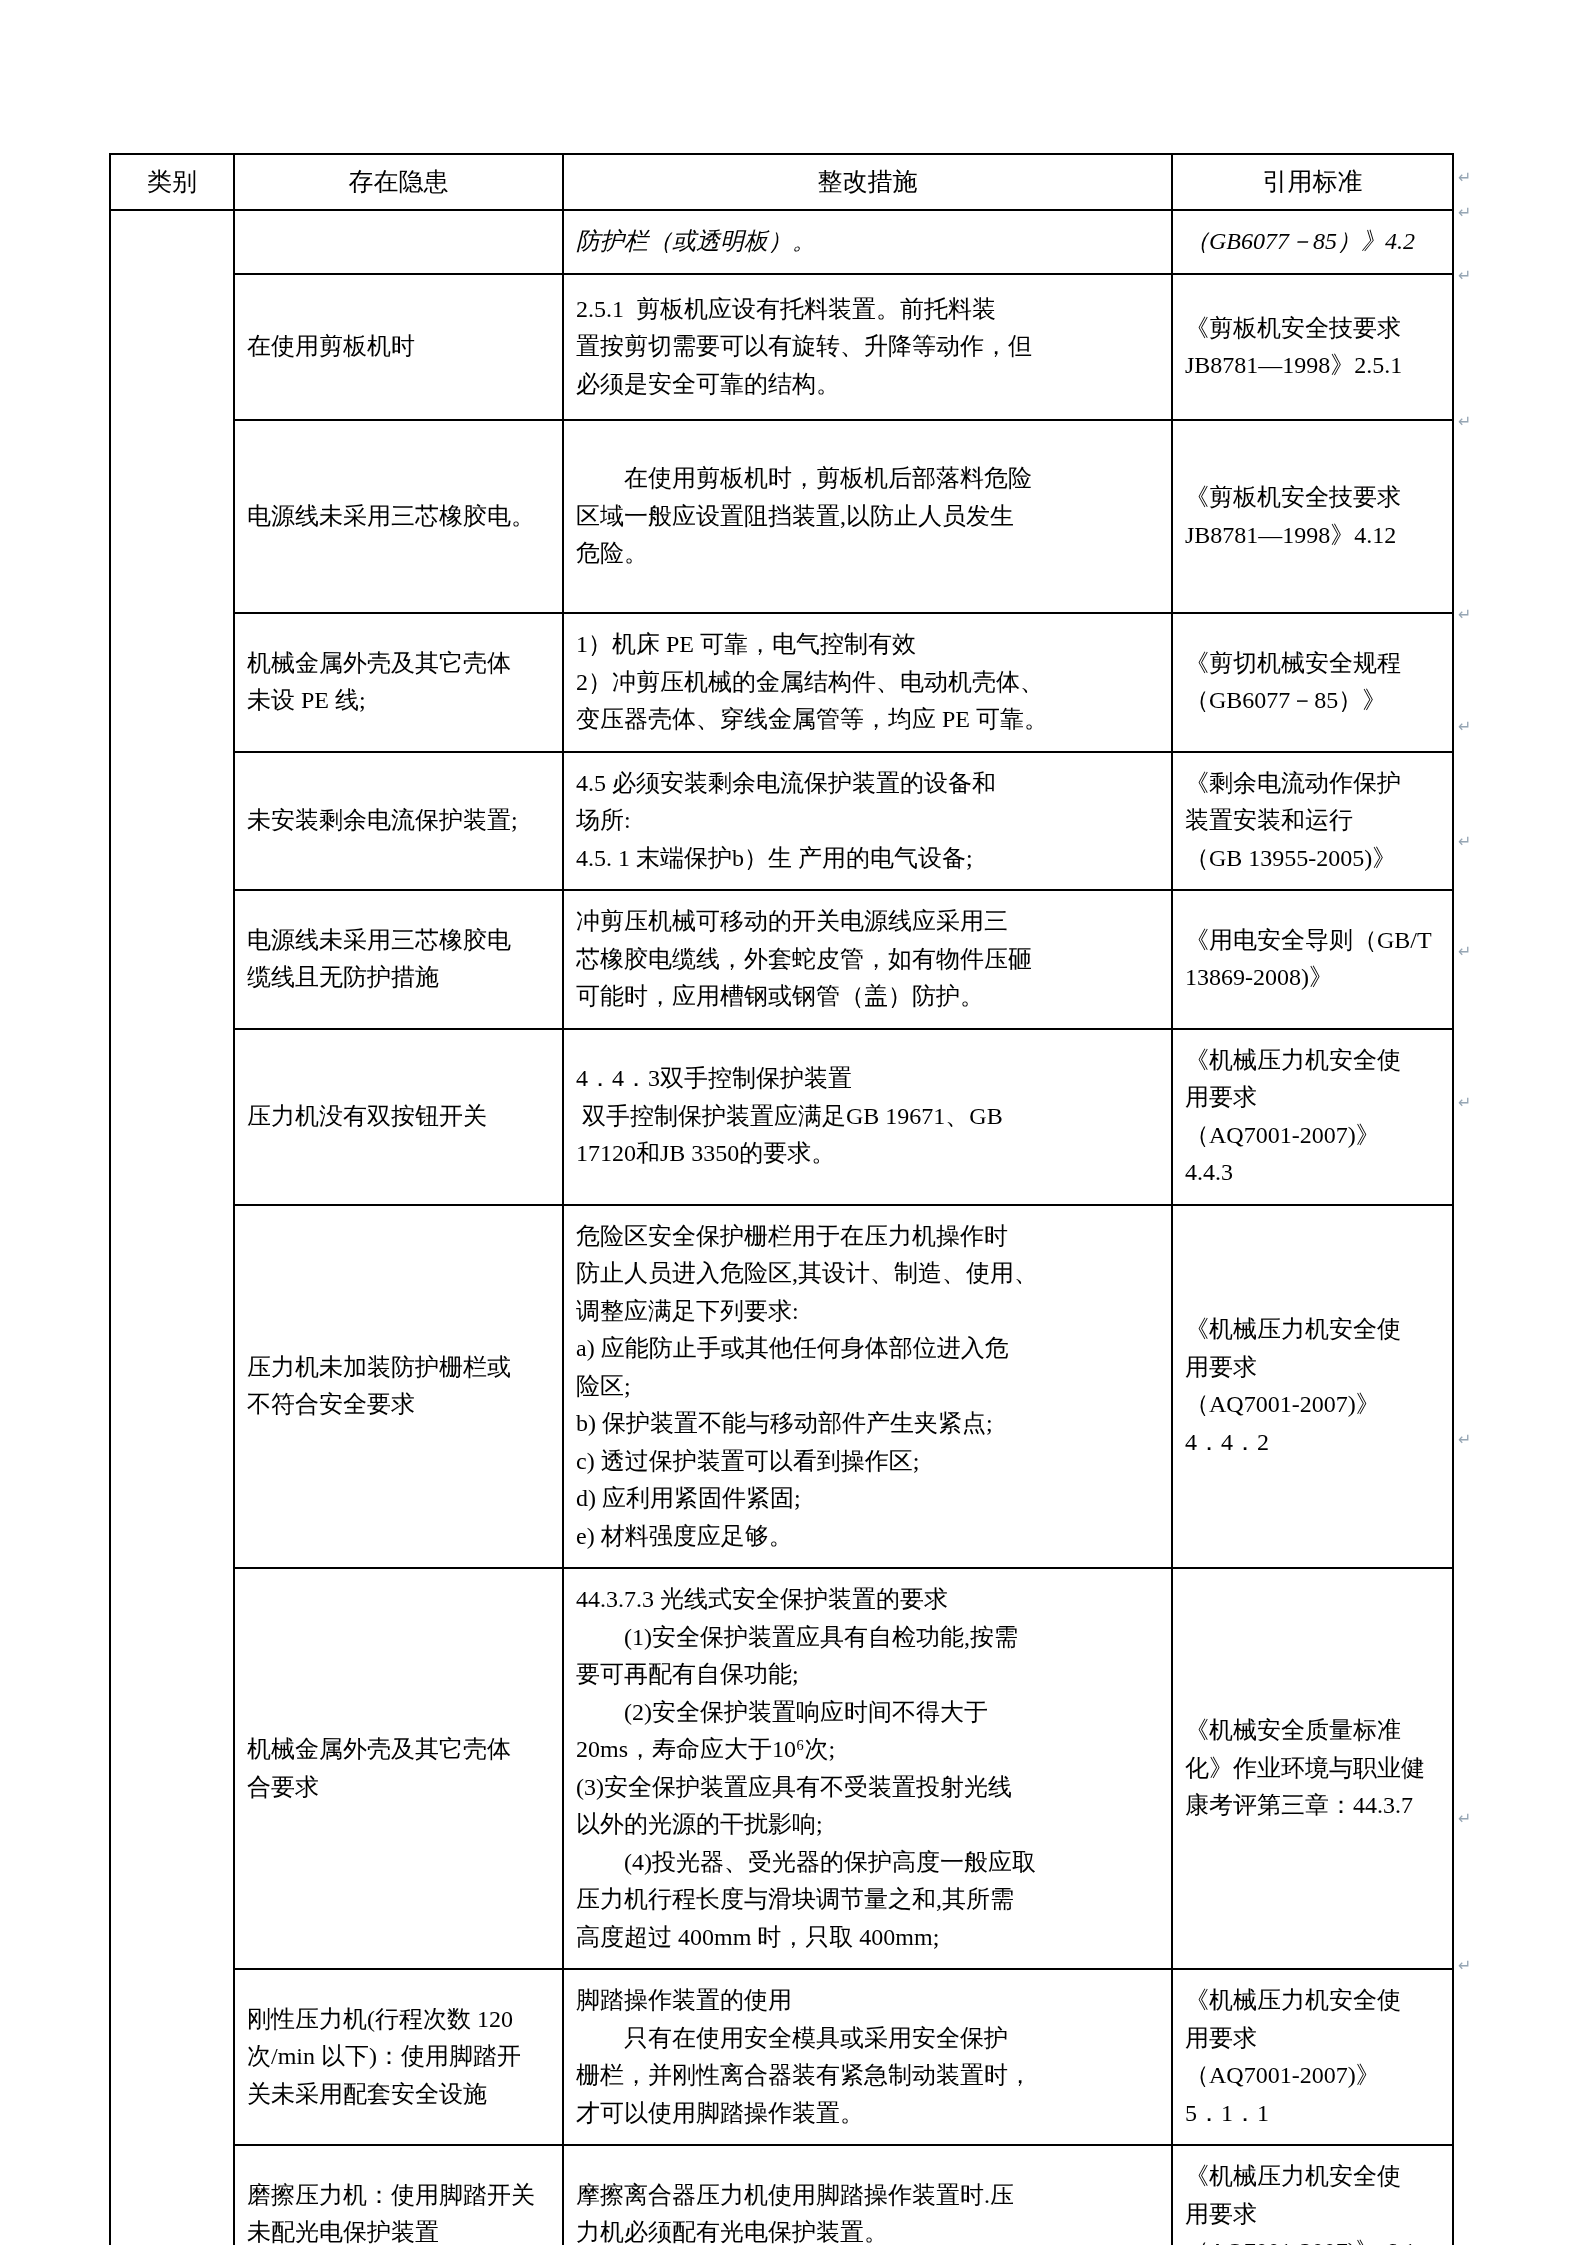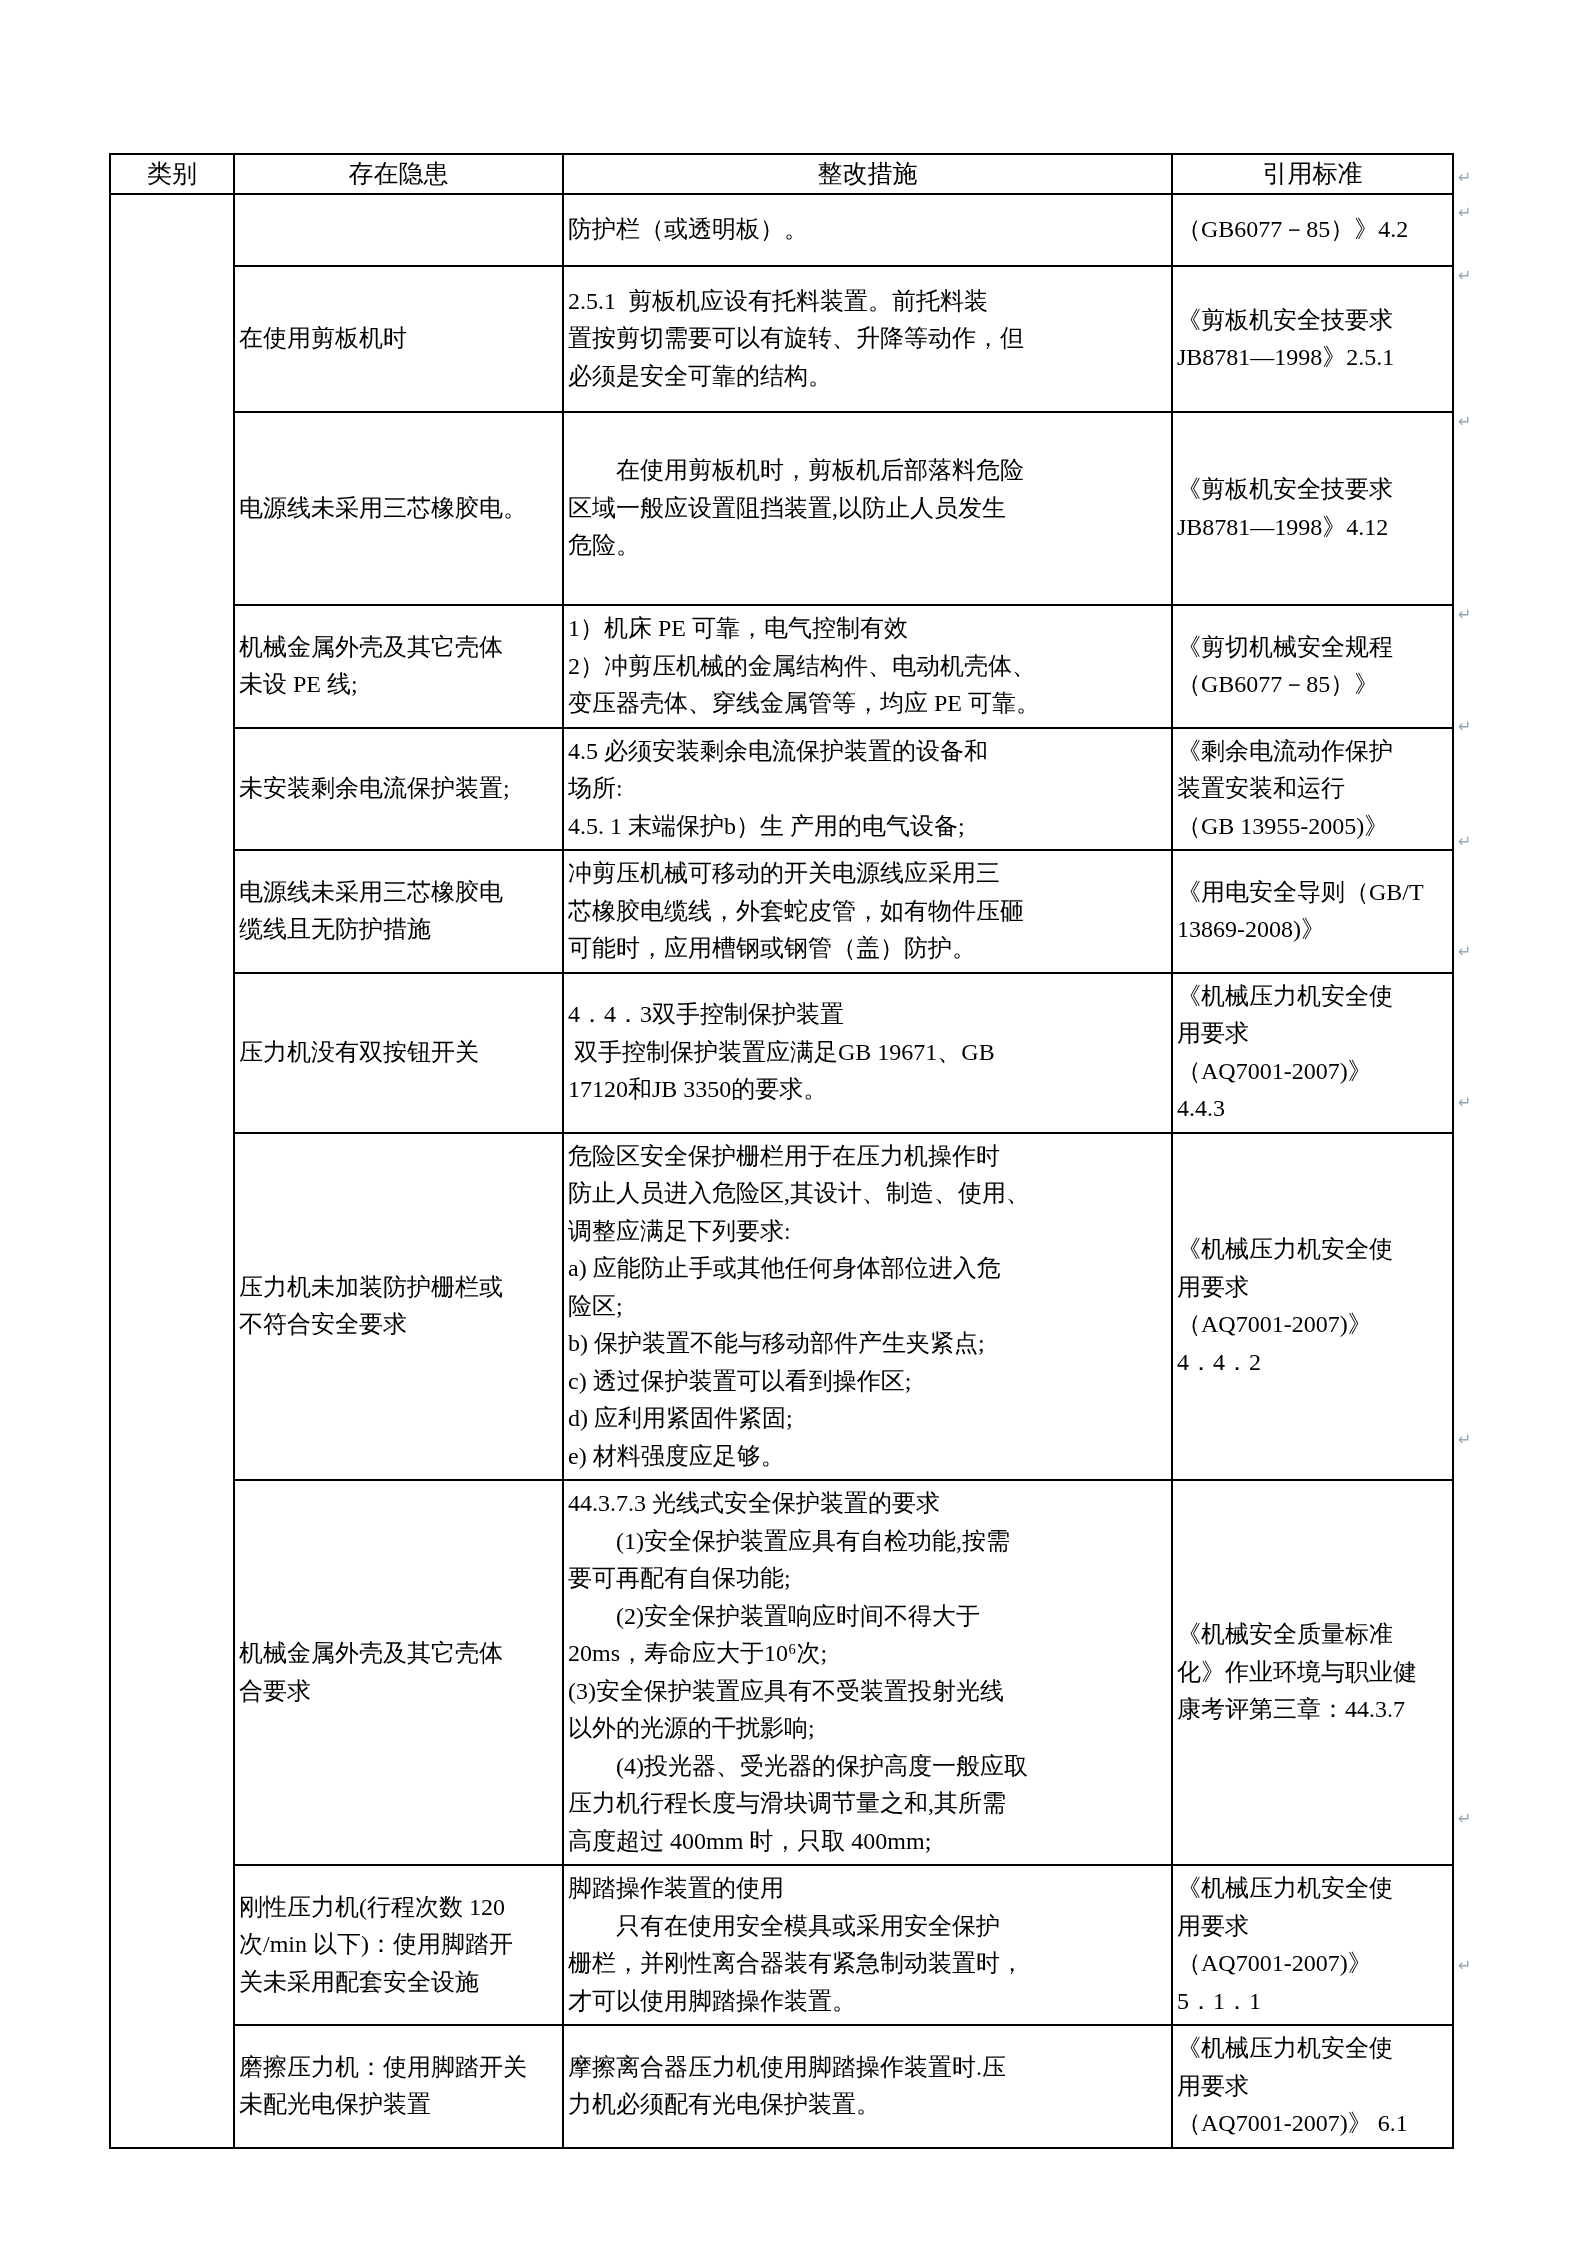--- a/index.html
+++ b/index.html
@@ -21,34 +21,34 @@
     table-layout:fixed;
   }
   table.doc td, table.doc th{
     border:2px solid #000;
     font-weight:normal;
     font-size:24px;
     line-height:37.5px;
     vertical-align:middle;
     white-space:pre-wrap;
     word-break:break-word;
-    padding:4px;
+    padding:12px;
     background:#fff;
   }
   table.doc th{
     font-size:25px;
     text-align:center;
     line-height:30px;
   }
   td.col-category{ text-align:center; }
   td.col-hazard{ text-align:left; padding-left:14px; padding-right:6px; }
   td.col-measures{ text-align:left; padding-left:8px; padding-right:6px; }
   td.col-standard{ text-align:left; padding-left:12px; padding-right:4px; }
   tr.hrow{height:35px;}
-  tr.r1{height:72px;}  tr.r2{height:146px;} tr.r3{height:193px;}
+  tr.r1{height:64px;font-style:italic;}  tr.r2{height:146px;} tr.r3{height:193px;}
   tr.r4{height:112px;border-radius:24px;} tr.r5{height:115px;} tr.r6{height:110px;margin-left:28px;}
   tr.r7{height:151px;} tr.r8{height:337px;} tr.r9{height:379px;}
   tr.r10{height:147px;margin-left:48px;} tr.r11{height:113px;margin-left:40px;}
   .pmark{
     position:absolute;
     left:1458px;
     font-size:16px;
     line-height:16px;
     color:#96a6b4;
     font-family:"DejaVu Sans",sans-serif;

